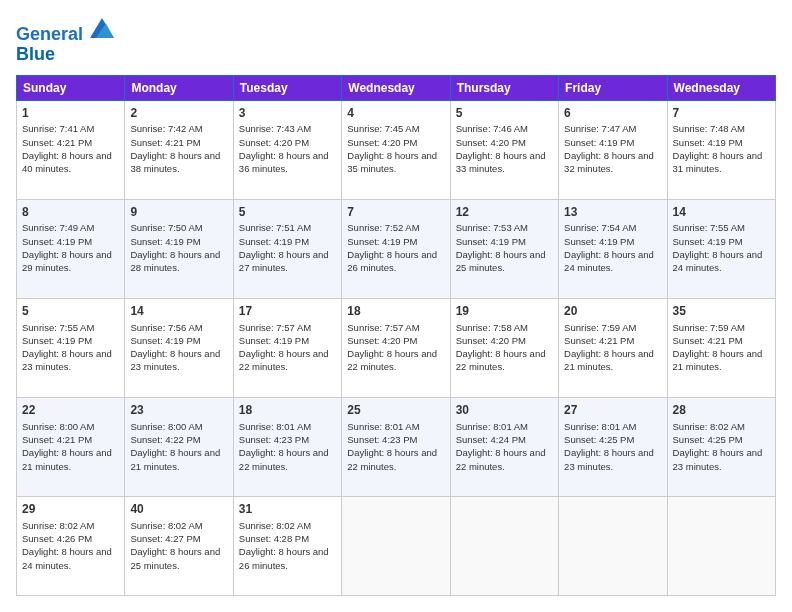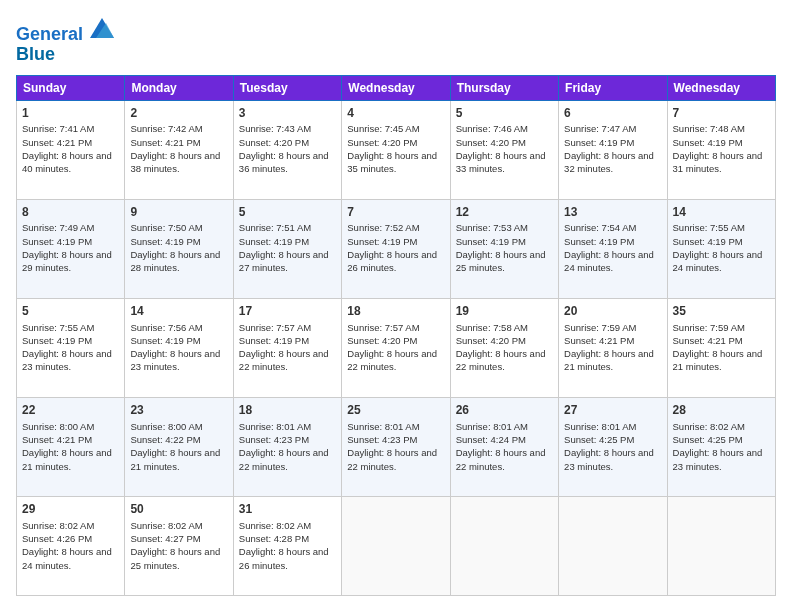--- a/index.html
+++ b/index.html
@@ -154,27 +154,27 @@
           <td><span class="day-number">18</span>Sunrise: 7:57 AM<br>Sunset: 4:20 PM<br>Daylight: 8 hours and 22 minutes.</td>
           <td><span class="day-number">19</span>Sunrise: 7:58 AM<br>Sunset: 4:20 PM<br>Daylight: 8 hours and 22 minutes.</td>
           <td><span class="day-number">20</span>Sunrise: 7:59 AM<br>Sunset: 4:21 PM<br>Daylight: 8 hours and 21 minutes.</td>
           <td><span class="day-number">35</span>Sunrise: 7:59 AM<br>Sunset: 4:21 PM<br>Daylight: 8 hours and 21 minutes.</td>
         </tr>
         <tr>
           <td><span class="day-number">22</span>Sunrise: 8:00 AM<br>Sunset: 4:21 PM<br>Daylight: 8 hours and 21 minutes.</td>
           <td><span class="day-number">23</span>Sunrise: 8:00 AM<br>Sunset: 4:22 PM<br>Daylight: 8 hours and 21 minutes.</td>
           <td><span class="day-number">18</span>Sunrise: 8:01 AM<br>Sunset: 4:23 PM<br>Daylight: 8 hours and 22 minutes.</td>
           <td><span class="day-number">25</span>Sunrise: 8:01 AM<br>Sunset: 4:23 PM<br>Daylight: 8 hours and 22 minutes.</td>
-          <td><span class="day-number">26</span>Sunrise: 8:01 AM<br>Sunset: 4:24 PM<br>Daylight: 8 hours and 22 minutes.</td>
+          <td><span class="day-number">30</span>Sunrise: 8:01 AM<br>Sunset: 4:24 PM<br>Daylight: 8 hours and 22 minutes.</td>
           <td><span class="day-number">27</span>Sunrise: 8:01 AM<br>Sunset: 4:25 PM<br>Daylight: 8 hours and 23 minutes.</td>
           <td><span class="day-number">28</span>Sunrise: 8:02 AM<br>Sunset: 4:25 PM<br>Daylight: 8 hours and 23 minutes.</td>
         </tr>
         <tr>
           <td><span class="day-number">29</span>Sunrise: 8:02 AM<br>Sunset: 4:26 PM<br>Daylight: 8 hours and 24 minutes.</td>
-          <td><span class="day-number">50</span>Sunrise: 8:02 AM<br>Sunset: 4:27 PM<br>Daylight: 8 hours and 25 minutes.</td>
+          <td><span class="day-number">40</span>Sunrise: 8:02 AM<br>Sunset: 4:27 PM<br>Daylight: 8 hours and 25 minutes.</td>
           <td><span class="day-number">31</span>Sunrise: 8:02 AM<br>Sunset: 4:28 PM<br>Daylight: 8 hours and 26 minutes.</td>
           <td class="empty-cell"></td>
           <td class="empty-cell"></td>
           <td class="empty-cell"></td>
           <td class="empty-cell"></td>
         </tr>
       </tbody>
   </table>
 </div>
 

